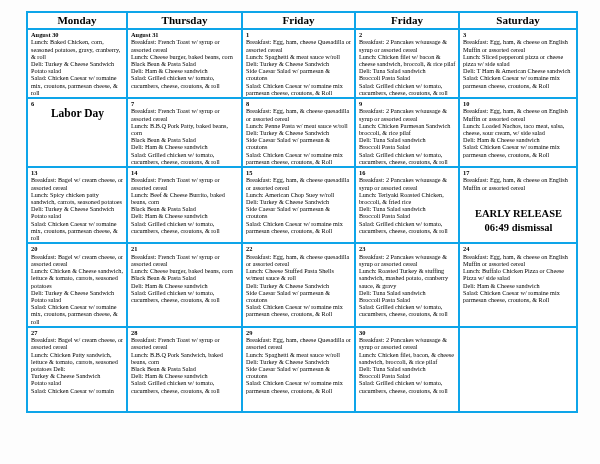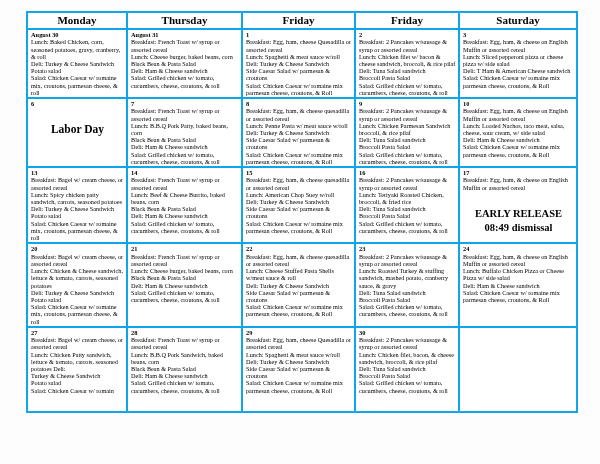--- a/index.html
+++ b/index.html
@@ -53,21 +53,20 @@
     line-height: 7.4px;
   }
   .line {
     font-size: 6.2px;
     line-height: 7.2px;
   }
   .special.labor-day {
     text-align: center;
     font-weight: bold;
     font-size: 11.5px;
-    margin-top: 16px;
   }
   .special.early-release {
     text-align: center;
     font-weight: bold;
     font-size: 10.5px;
     line-height: 14px;
     margin-top: 16px;
   }
 </style>
 </head>
@@ -202,21 +201,21 @@
             <div class="line">Lunch: Teriyaki Roasted Chicken, broccoli, &amp; fried rice</div>
             <div class="line">Deli: Tuna Salad sandwich</div>
             <div class="line">Broccoli Pasta Salad</div>
             <div class="line">Salad: Grilled chicken w/ tomato, cucumbers, cheese, croutons, &amp; roll</div>
           </td>
           <td>
             <div class="date">17</div>
             <div class="line">Breakfast: Egg, ham, &amp; cheese on English Muffin or assorted cereal</div>
             <div class="special early-release">
               <div>EARLY RELEASE</div>
-              <div>08:49 dismissal</div>
+              <div>06:49 dismissal</div>
             </div>
           </td>
         </tr>
         <tr class="week-row week-4">
           <td>
             <div class="date">20</div>
             <div class="line">Breakfast: Bagel w/ cream cheese, or assorted cereal</div>
             <div class="line">Lunch: Chicken &amp; Cheese sandwich, lettuce &amp; tomato, carrots, seasoned potatoes</div>
             <div class="line">Deli: Turkey &amp; Cheese Sandwich</div>
             <div class="line">Potato salad</div>

